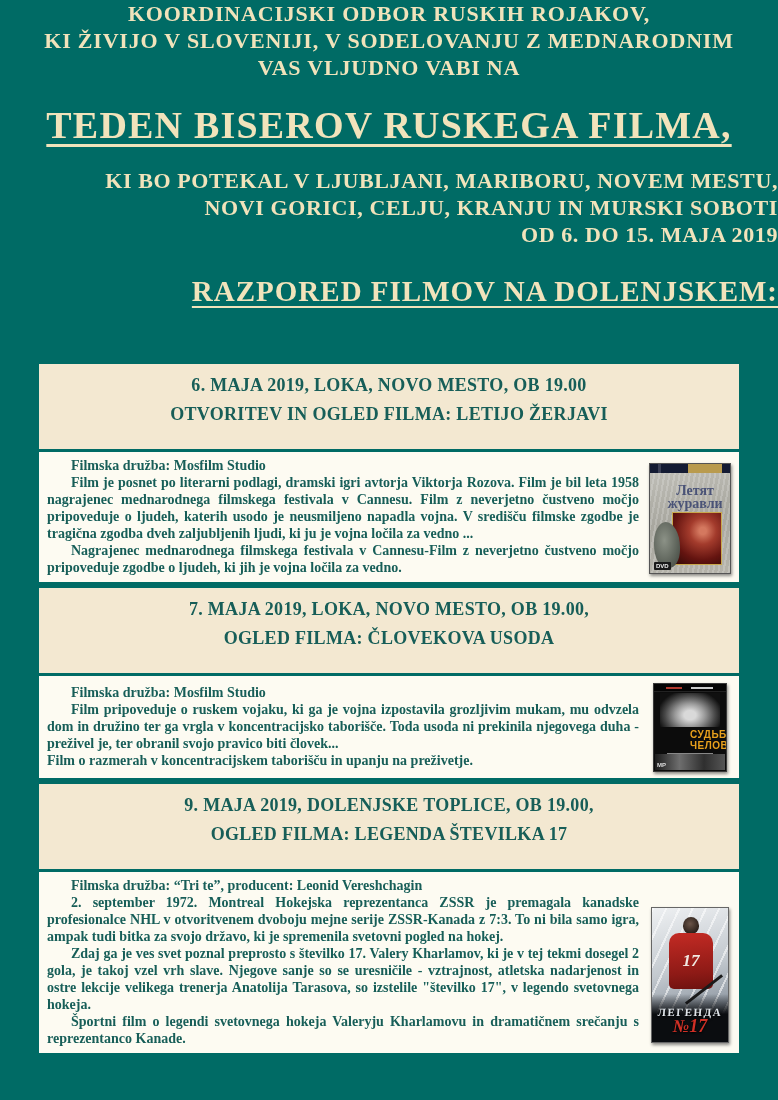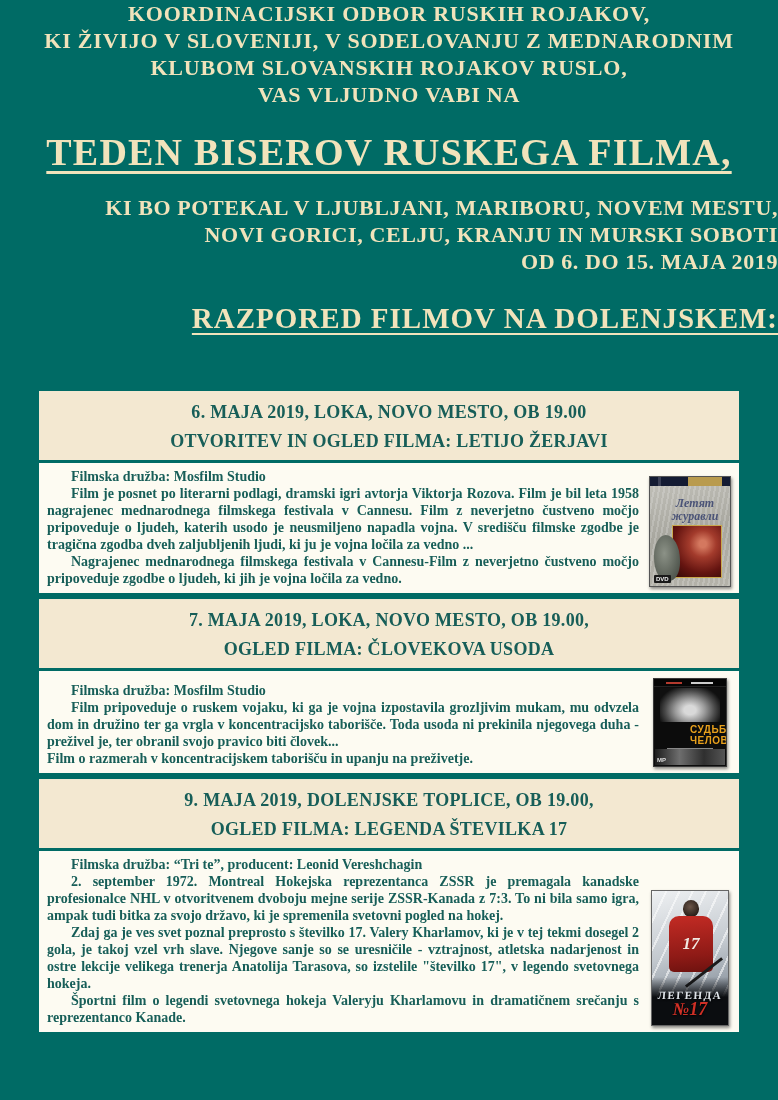--- a/index.html
+++ b/index.html
@@ -26,45 +26,45 @@
   .schedule-heading{
     margin-top:26px; text-align:right; color:var(--cream-text);
     font-size:29px; line-height:34px; letter-spacing:1px;
     text-decoration:underline; text-decoration-thickness:2px; text-underline-offset:5px;
   }
   
   .sections{ width:700px; margin:56px auto 0; }
   .film-section + .film-section{ margin-top:6px; }
   .section-band{
     background:var(--band-bg); color:var(--dark-text); text-align:center;
-    font-size:18px; line-height:29px; padding:7px 8px 4px; letter-spacing:.3px;
+    font-size:18px; line-height:29px; padding:7px 8px 20px; letter-spacing:.3px;
   }
   .film-title-underline{
     text-decoration-thickness:2px; text-underline-offset:3px;
   }
   .section-body{
-    background:var(--body-bg); margin-top:3px; display:flex; align-items:flex-end;
+    background:var(--body-bg); margin-top:3px; display:flex; align-items:center;
     padding:5px 4px 6px 8px;
   }
   .section-text{ flex:1; color:var(--dark-text); font-size:14px; line-height:17px;
                  text-align:justify; padding-right:6px; }
   .section-text p{ text-indent:24px; }
   .section-text p.noind{ text-indent:0; }
   .poster-col{ width:90px; flex:none; display:flex; justify-content:center; }
   .poster{ position:relative; overflow:hidden; box-shadow:1px 2px 3px rgba(0,0,0,.45); }
   
   .p1{ width:82px; height:111px; margin-top:3px; border:1px solid #555;
        background:
          repeating-linear-gradient(100deg, rgba(255,255,255,.18) 0 2px, transparent 2px 5px),
          linear-gradient(170deg,#c2c1ba,#a8a79f 50%,#b5b3aa); }
   .p1-top{ position:absolute; top:0; left:0; right:0; height:9px;
        background:linear-gradient(to right,#141b33 0 10%,#3a3f55 10% 14%,#141b33 14% 48%,
                   #b99b4e 48% 90%,#141b33 90%); }
   .p1-title{ position:absolute; top:20px; left:12px; right:2px; text-align:center;
-       font-style:italic; color:#4a5377; font-size:12px; line-height:13px; }
+       color:#4a5377; font-size:14px; line-height:13px; }
   .p1-photo{ position:absolute; top:48px; left:22px; width:50px; height:53px;
        border:1px solid #c9a84c;
        background:radial-gradient(circle at 62% 35%, #d4785f 0 8%, #a33b2c 30%, #641410 65%, #2e0806); }
   .p1-statue{ position:absolute; top:58px; left:4px; width:26px; height:46px;
        border-radius:45% 55% 40% 50%;
        background:radial-gradient(ellipse at 40% 40%, #8c9287, #5d635a 60%, #3f443d); }
   .p1-dvd{ position:absolute; bottom:3px; left:4px; font-size:6px; line-height:8px;
        color:#eee; background:#1a1a1a; padding:0 2px; border-radius:1px;
        font-family:"Liberation Sans",sans-serif; }
   
@@ -108,21 +108,20 @@
        color:#d03026; font-size:18px; font-style:italic; text-shadow:0 1px 2px #000; }
 </style>
 </head>
 <body>
 
 <div class="page">
 
   <div class="intro">
     <div>KOORDINACIJSKI ODBOR RUSKIH ROJAKOV,</div>
     <div>KI ŽIVIJO V SLOVENIJI, V SODELOVANJU Z MEDNARODNIM</div>
-    <div>KLUBOM SLOVANSKIH ROJAKOV RUSLO,</div>
     <div>VAS VLJUDNO VABI NA</div>
   </div>
 
   <div class="event-title">TEDEN BISEROV RUSKEGA FILMA,</div>
 
   <div class="venues">
     <div>KI BO POTEKAL V LJUBLJANI, MARIBORU, NOVEM MESTU,</div>
     <div>NOVI GORICI, CELJU, KRANJU IN MURSKI SOBOTI</div>
     <div>OD 6. DO 15. MAJA 2019</div>
   </div>

